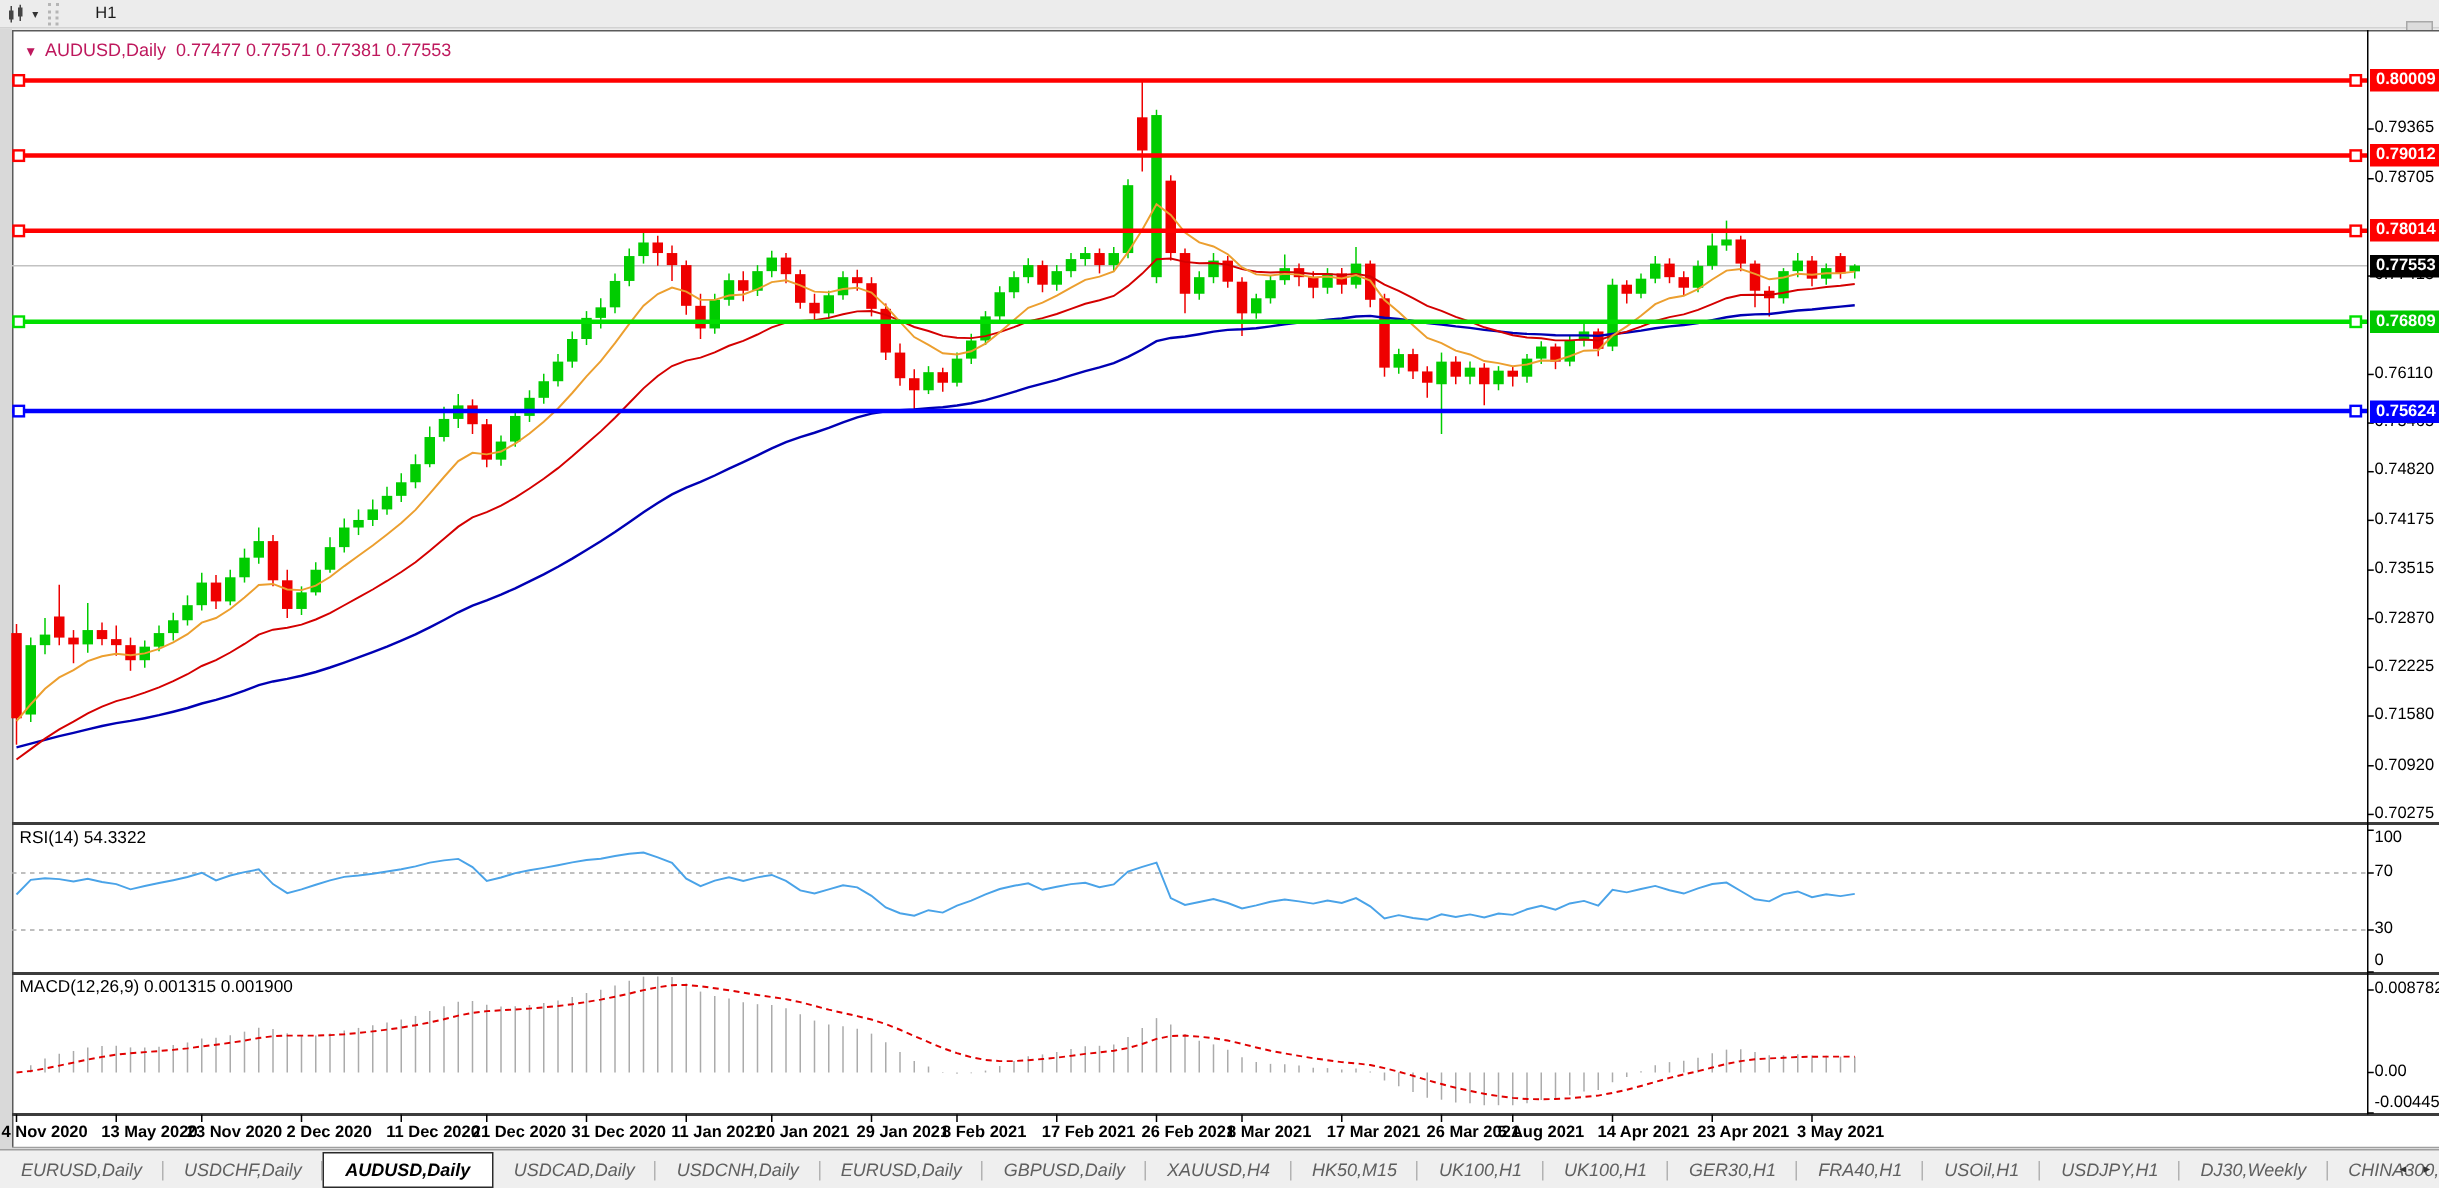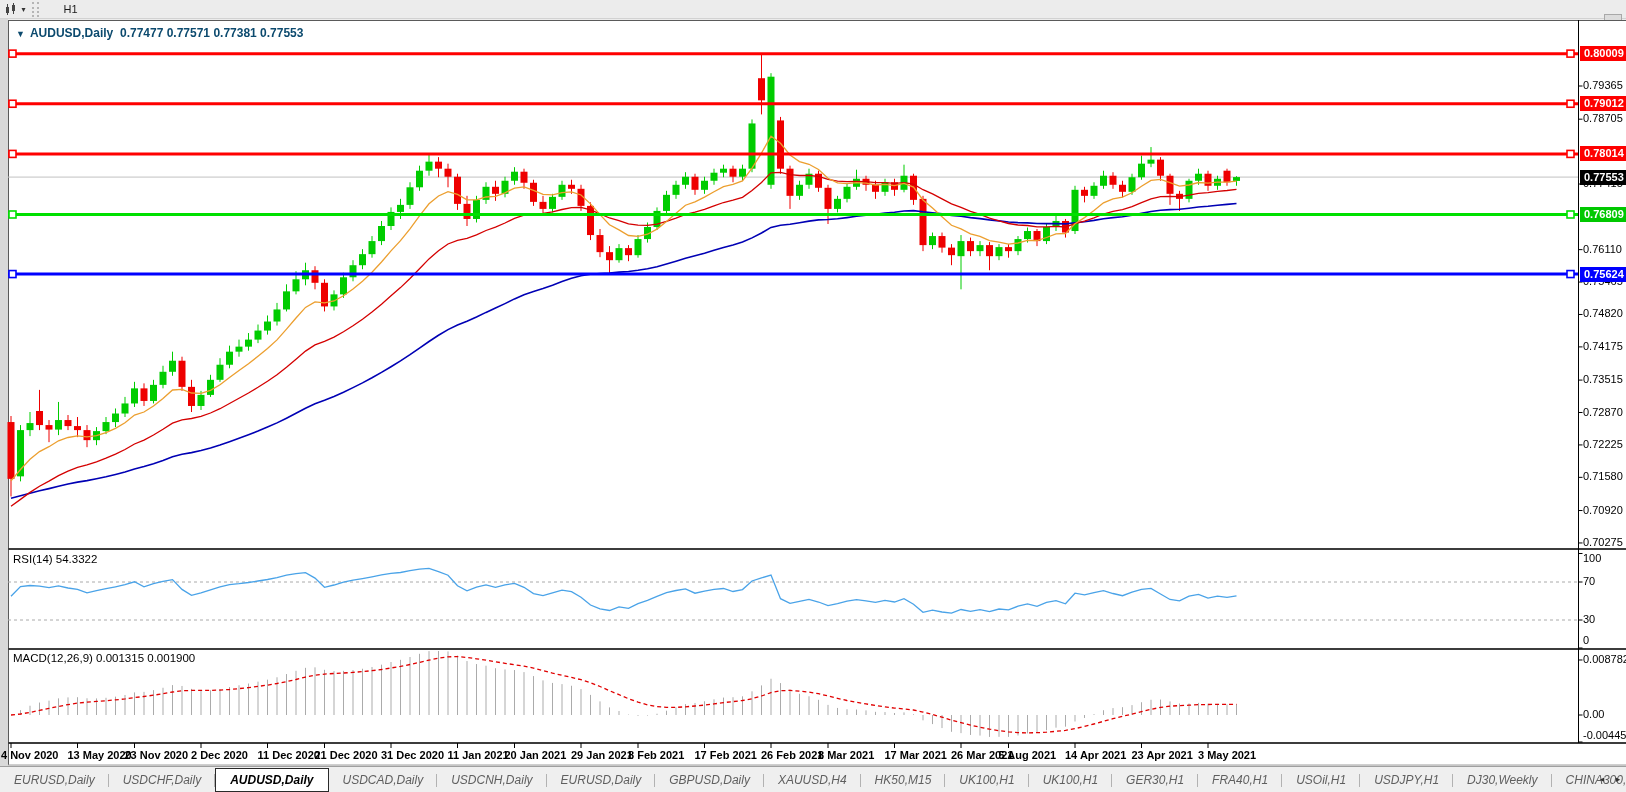--- a/index.html
+++ b/index.html
@@ -14,21 +14,21 @@
   .tf-btn{min-width:30px;height:17px;padding:0 6px;display:flex;align-items:center;justify-content:center;
           font-size:11px;color:#1a1a1a;cursor:pointer;border:1px solid transparent;border-radius:2px;}
   .tf-btn.active{background:#fbfbfb;border:4px solid #4c1d95;margin-left:21px;}
   .scroll-up-btn{position:absolute;left:1604px;top:14px;width:18px;height:13px;background:#dcdcdc;
                  border:1px solid #a8a8a8;cursor:pointer;}
   
   .chart-window{position:absolute;left:8px;top:20px;width:1618px;height:745px;background:#fff;
                 border-left:1px solid #5a5a5a;border-top:1px solid #5a5a5a;}
   .left-strip{position:absolute;left:0;top:19px;width:8px;height:773px;background:#d9d9d9;}
   svg.overlay{position:absolute;left:0;top:0;z-index:1;}
-  .chart-title{position:absolute;left:16px;top:26px;z-index:3;font-size:12px;font-weight:bold;color:#0c4a6e;}
+  .chart-title{position:absolute;left:16px;top:26px;z-index:3;font-size:12px;font-weight:normal;color:#be185d;}
   .chart-title .caret{font-size:9px;margin-right:5px;}
   .panel-label{position:absolute;left:13px;z-index:3;font-size:11.5px;color:#000;}
   .price-label{position:absolute;left:1583px;z-index:3;font-size:11px;font-weight:normal;color:#000;white-space:nowrap;}
   .price-badge{position:absolute;left:1580px;z-index:4;height:15px;line-height:15px;padding:0 4px;
                font-size:11px;font-weight:bold;color:#fff;white-space:nowrap;}
   .date-label{position:absolute;z-index:3;top:749px;font-size:11px;font-weight:bold;color:#000;white-space:nowrap;}
   
   .tabbar{position:absolute;left:0;top:766px;width:1626px;height:26px;background:#efefef;
           border-top:1px solid #9f9f9f;display:flex;align-items:flex-end;overflow:hidden;z-index:5;}
   .tab{position:relative;height:22px;line-height:21px;padding:0 14px;font-size:12px;color:#5f5f5f;

